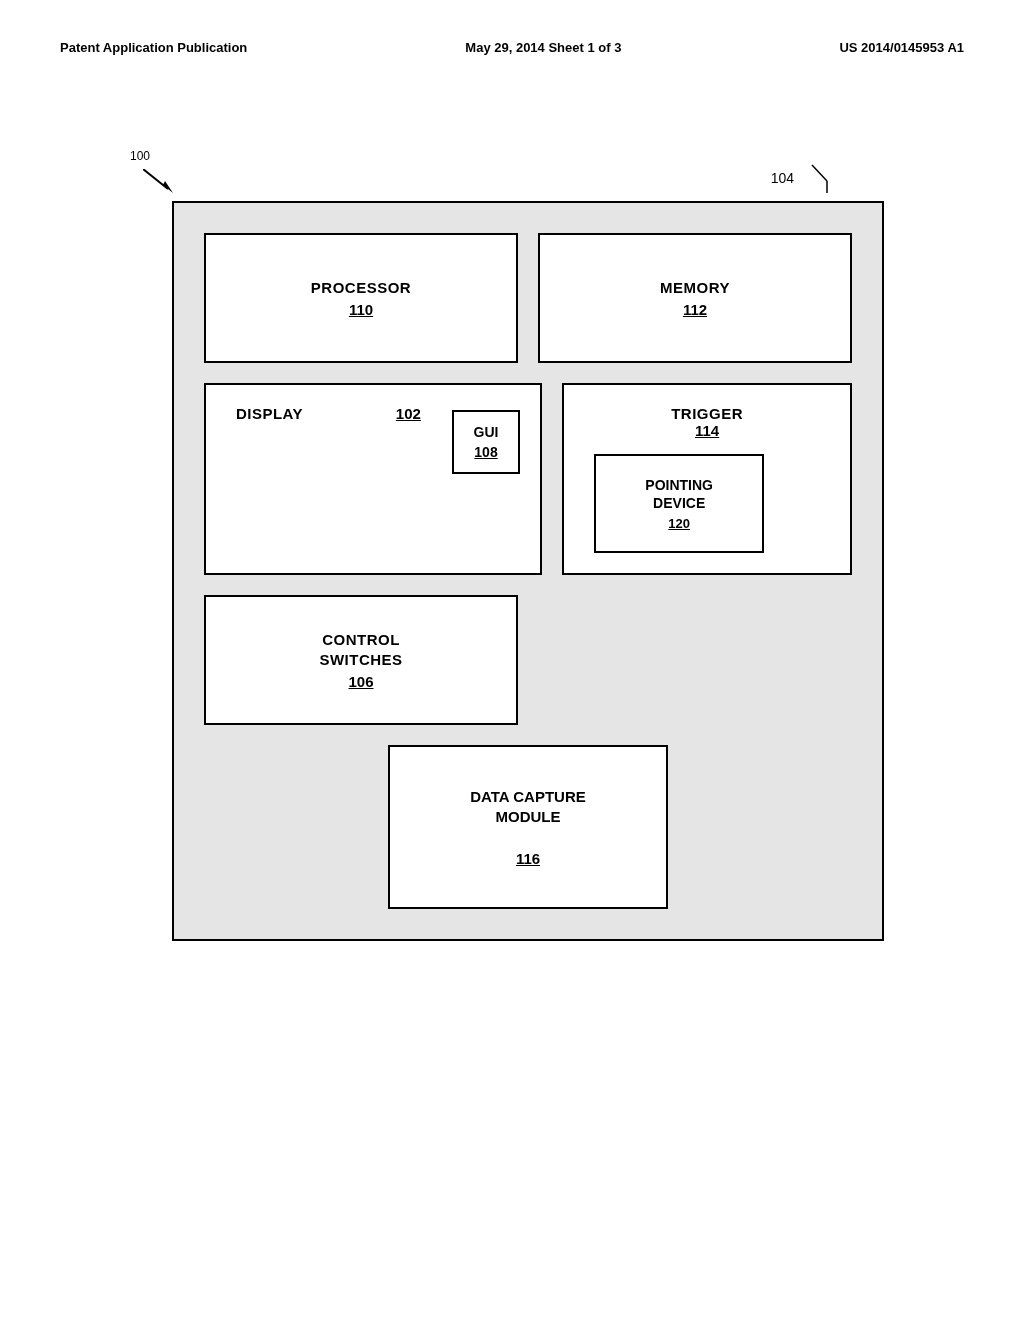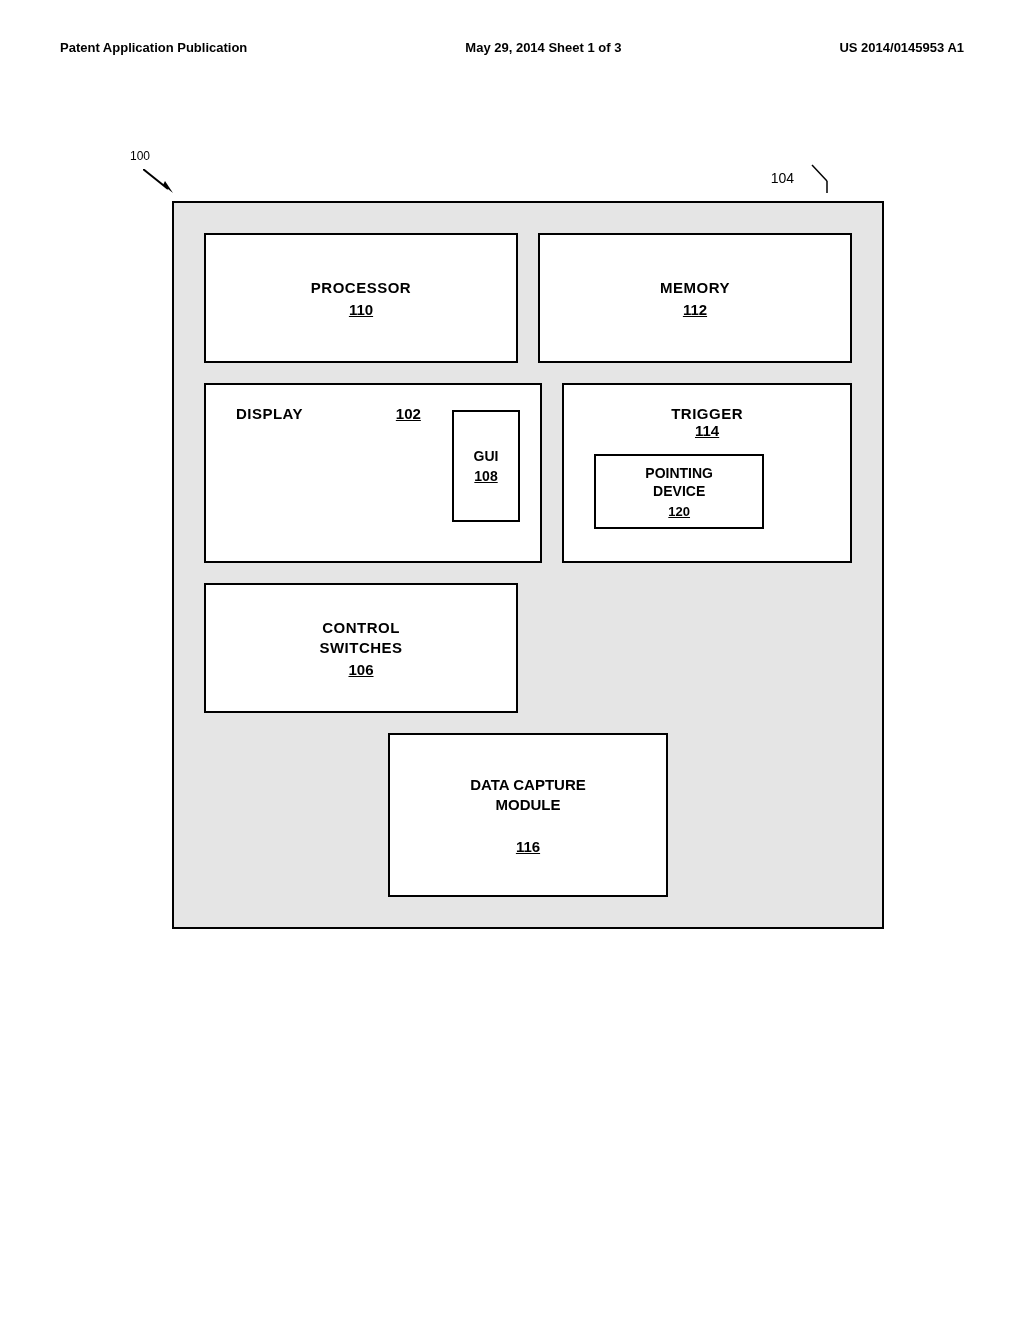--- a/index.html
+++ b/index.html
@@ -135,21 +135,21 @@
       font-size: 15px;
       font-weight: bold;
       text-decoration: underline;
       text-align: right;
       width: 100%;
       margin-bottom: 10px;
     }
 
     .gui-box {
       border: 2px solid #000;
-      padding: 36px 15px;
+      padding: 12px 15px;
       display: flex;
       flex-direction: column;
       align-items: center;
       justify-content: center;
       text-align: center;
       background: #fff;
       width: 150px;
       margin-top: 5px;
       margin-left: 10px;
     }
@@ -190,21 +190,21 @@
       font-size: 15px;
       font-weight: bold;
       text-decoration: underline;
       text-align: center;
       width: 100%;
       margin-bottom: 10px;
     }
 
     .pointing-box {
       border: 2px solid #000;
-      padding: 8px 15px;
+      padding: 20px 15px;
       display: flex;
       flex-direction: column;
       align-items: center;
       justify-content: center;
       text-align: center;
       background: #fff;
       width: 170px;
       margin-top: 5px;
       margin-left: 10px;
     }

